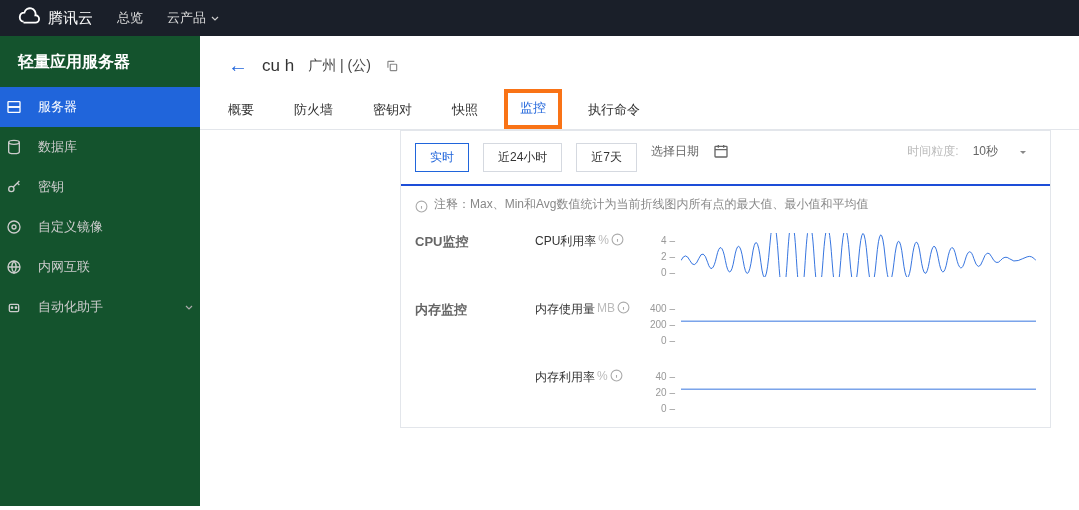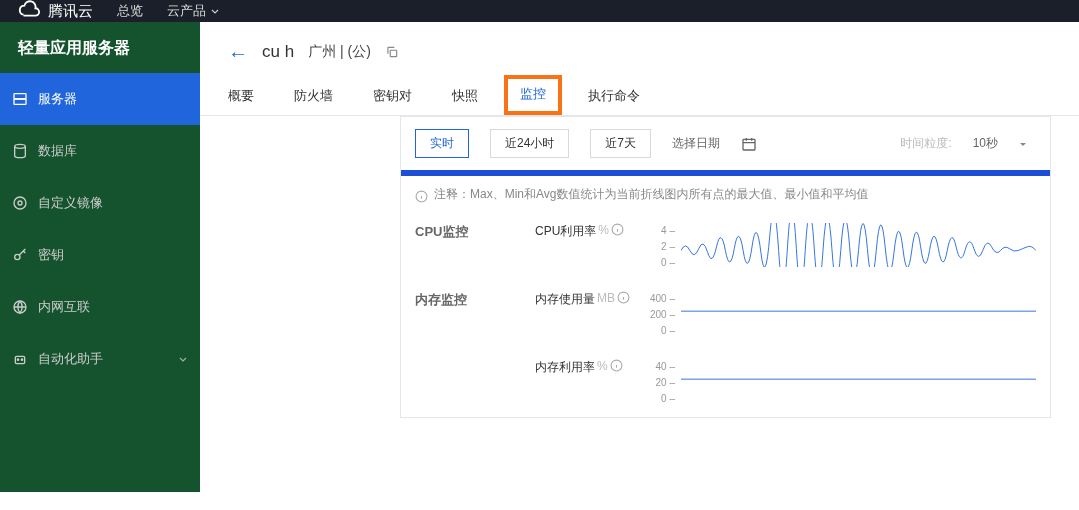--- a/index.html
+++ b/index.html
@@ -1,41 +1,41 @@
 <!DOCTYPE html>
 <html><head>
 <meta charset="utf-8">
 <style>
 * { margin:0; padding:0; box-sizing:border-box; }
 body { font-family:-apple-system,"PingFang SC","Microsoft YaHei",sans-serif; background:#fff; width:1079px; height:510px; overflow:hidden; color:#333; }
-.topbar { height:22px; background:#1a1f29; display:flex; align-items:center; padding:0 18px; color:#fff; }
+.topbar { height:36px; background:#1a1f29; display:flex; align-items:center; padding:0 18px; color:#fff; }
 .logo-ico { width:22px; height:22px; margin-right:8px; }
 .logo-txt { font-size:15px; font-weight:500; margin-right:24px; }
 .top-link { font-size:13px; color:#ddd; margin-right:24px; cursor:pointer; }
 .top-link.prod { display:flex; align-items:center; gap:4px; }
 .body { display:flex; height:470px; }
 .sidebar { width:200px; background:#14532d; color:#ccc; }
 .sb-title { padding:16px 18px 14px; font-size:16px; font-weight:600; color:#fff; }
-.sb-item { height:52px; display:flex; align-items:center; padding:0 12px; font-size:13px; cursor:pointer; gap:10px; }
+.sb-item { height:40px; display:flex; align-items:center; padding:0 6px; font-size:13px; cursor:pointer; gap:16px; }
 .sb-item.active { background:#2065db; color:#fff; }
 .sb-item .sico { width:16px; height:16px; flex-shrink:0; }
 .sb-item .chev { margin-left:auto; }
 .main { flex:1; overflow:auto; }
 .bc { display:flex; align-items:center; padding:18px 28px 14px; gap:14px; }
 .back { color:#2065db; font-size:20px; cursor:pointer; }
 .bc-name { font-size:17px; font-weight:500; }
 .bc-reg { font-size:14px; color:#444; }
 .copy { width:14px; height:14px; cursor:pointer; }
 .tabs { display:flex; border-bottom:1px solid #e3e6eb; padding:0 28px; gap:40px; margin-bottom:0; }
 .tab { font-size:13px; color:#333; padding:10px 0; cursor:pointer; }
 .tab.active { color:#2065db; border-bottom:3px solid #2065db; margin-bottom:-1px; }
 .tab.boxed { border:4px solid #f97316; padding:6px 12px 4px; margin:-2px -14px 0; }
 .hint { color:#d93025; font-size:18px; font-weight:500; margin:12px 0 12px 400px; }
 .panel { margin:0 28px 0 200px; border:1px solid #e3e6eb; }
-.tbar { display:flex; align-items:center; padding:12px 14px; gap:21px; border-bottom:6px solid #1d4ed8; }
+.tbar { display:flex; align-items:flex-start; padding:12px 14px; gap:14px; border-bottom:2px solid #1d4ed8; }
 .btn { border:1px solid #d5d9e0; background:#fff; padding:5px 14px; font-size:12px; cursor:pointer; color:#333; border-radius:0; }
 .btn.pri { border-color:#2065db; color:#2065db; }
 .cal { width:16px; height:16px; }
 .gran-lbl { font-size:12px; color:#bbb; margin-left:auto; }
 .gran-sel { font-size:12px; color:#666; display:flex; gap:20px; align-items:center; cursor:pointer; margin-right:8px; }
 .note { display:flex; align-items:flex-end; gap:6px; padding:10px 14px; font-size:12px; color:#888; }
 .info-ico { width:13px; height:13px; stroke:#aaa; }
 .chartrow { display:flex; align-items:flex-start; padding:10px 14px; }
 .sec-title { width:120px; font-size:13px; font-weight:600; color:#666; flex-shrink:0; }
 .ctitle { width:110px; font-size:12px; color:#333; display:flex; align-items:flex-start; gap:2px; }
@@ -73,31 +73,31 @@
     </div>
     <div class="sb-item">
       <svg class="sico" viewBox="0 0 24 24" fill="none" stroke="currentColor" stroke-width="2">
           <ellipse cx="12" cy="5" rx="8" ry="3"></ellipse>
           <path d="M4 5v14c0 1.7 3.6 3 8 3s8-1.3 8-3V5"></path>
         </svg>
       <span>数据库</span>
     </div>
     <div class="sb-item">
       <svg class="sico" viewBox="0 0 24 24" fill="none" stroke="currentColor" stroke-width="2">
+          <circle cx="8" cy="15" r="4"></circle>
+          <path d="M11 12l9-9M17 6l3 3"></path>
+        </svg>
+      <span>密钥</span>
+    </div>
+    <div class="sb-item">
+      <svg class="sico" viewBox="0 0 24 24" fill="none" stroke="currentColor" stroke-width="2">
           <circle cx="12" cy="12" r="9"></circle>
           <circle cx="12" cy="12" r="3"></circle>
         </svg>
       <span>自定义镜像</span>
-    </div>
-    <div class="sb-item">
-      <svg class="sico" viewBox="0 0 24 24" fill="none" stroke="currentColor" stroke-width="2">
-          <circle cx="8" cy="15" r="4"></circle>
-          <path d="M11 12l9-9M17 6l3 3"></path>
-        </svg>
-      <span>密钥</span>
     </div>
     <div class="sb-item">
       <svg class="sico" viewBox="0 0 24 24" fill="none" stroke="currentColor" stroke-width="2">
           <circle cx="12" cy="12" r="9"></circle>
           <path d="M3 12h18M12 3a14 14 0 0 1 0 18 14 14 0 0 1 0-18"></path>
         </svg>
       <span>内网互联</span>
     </div>
     <div class="sb-item">
       <svg class="sico" viewBox="0 0 24 24" fill="none" stroke="currentColor" stroke-width="2">

